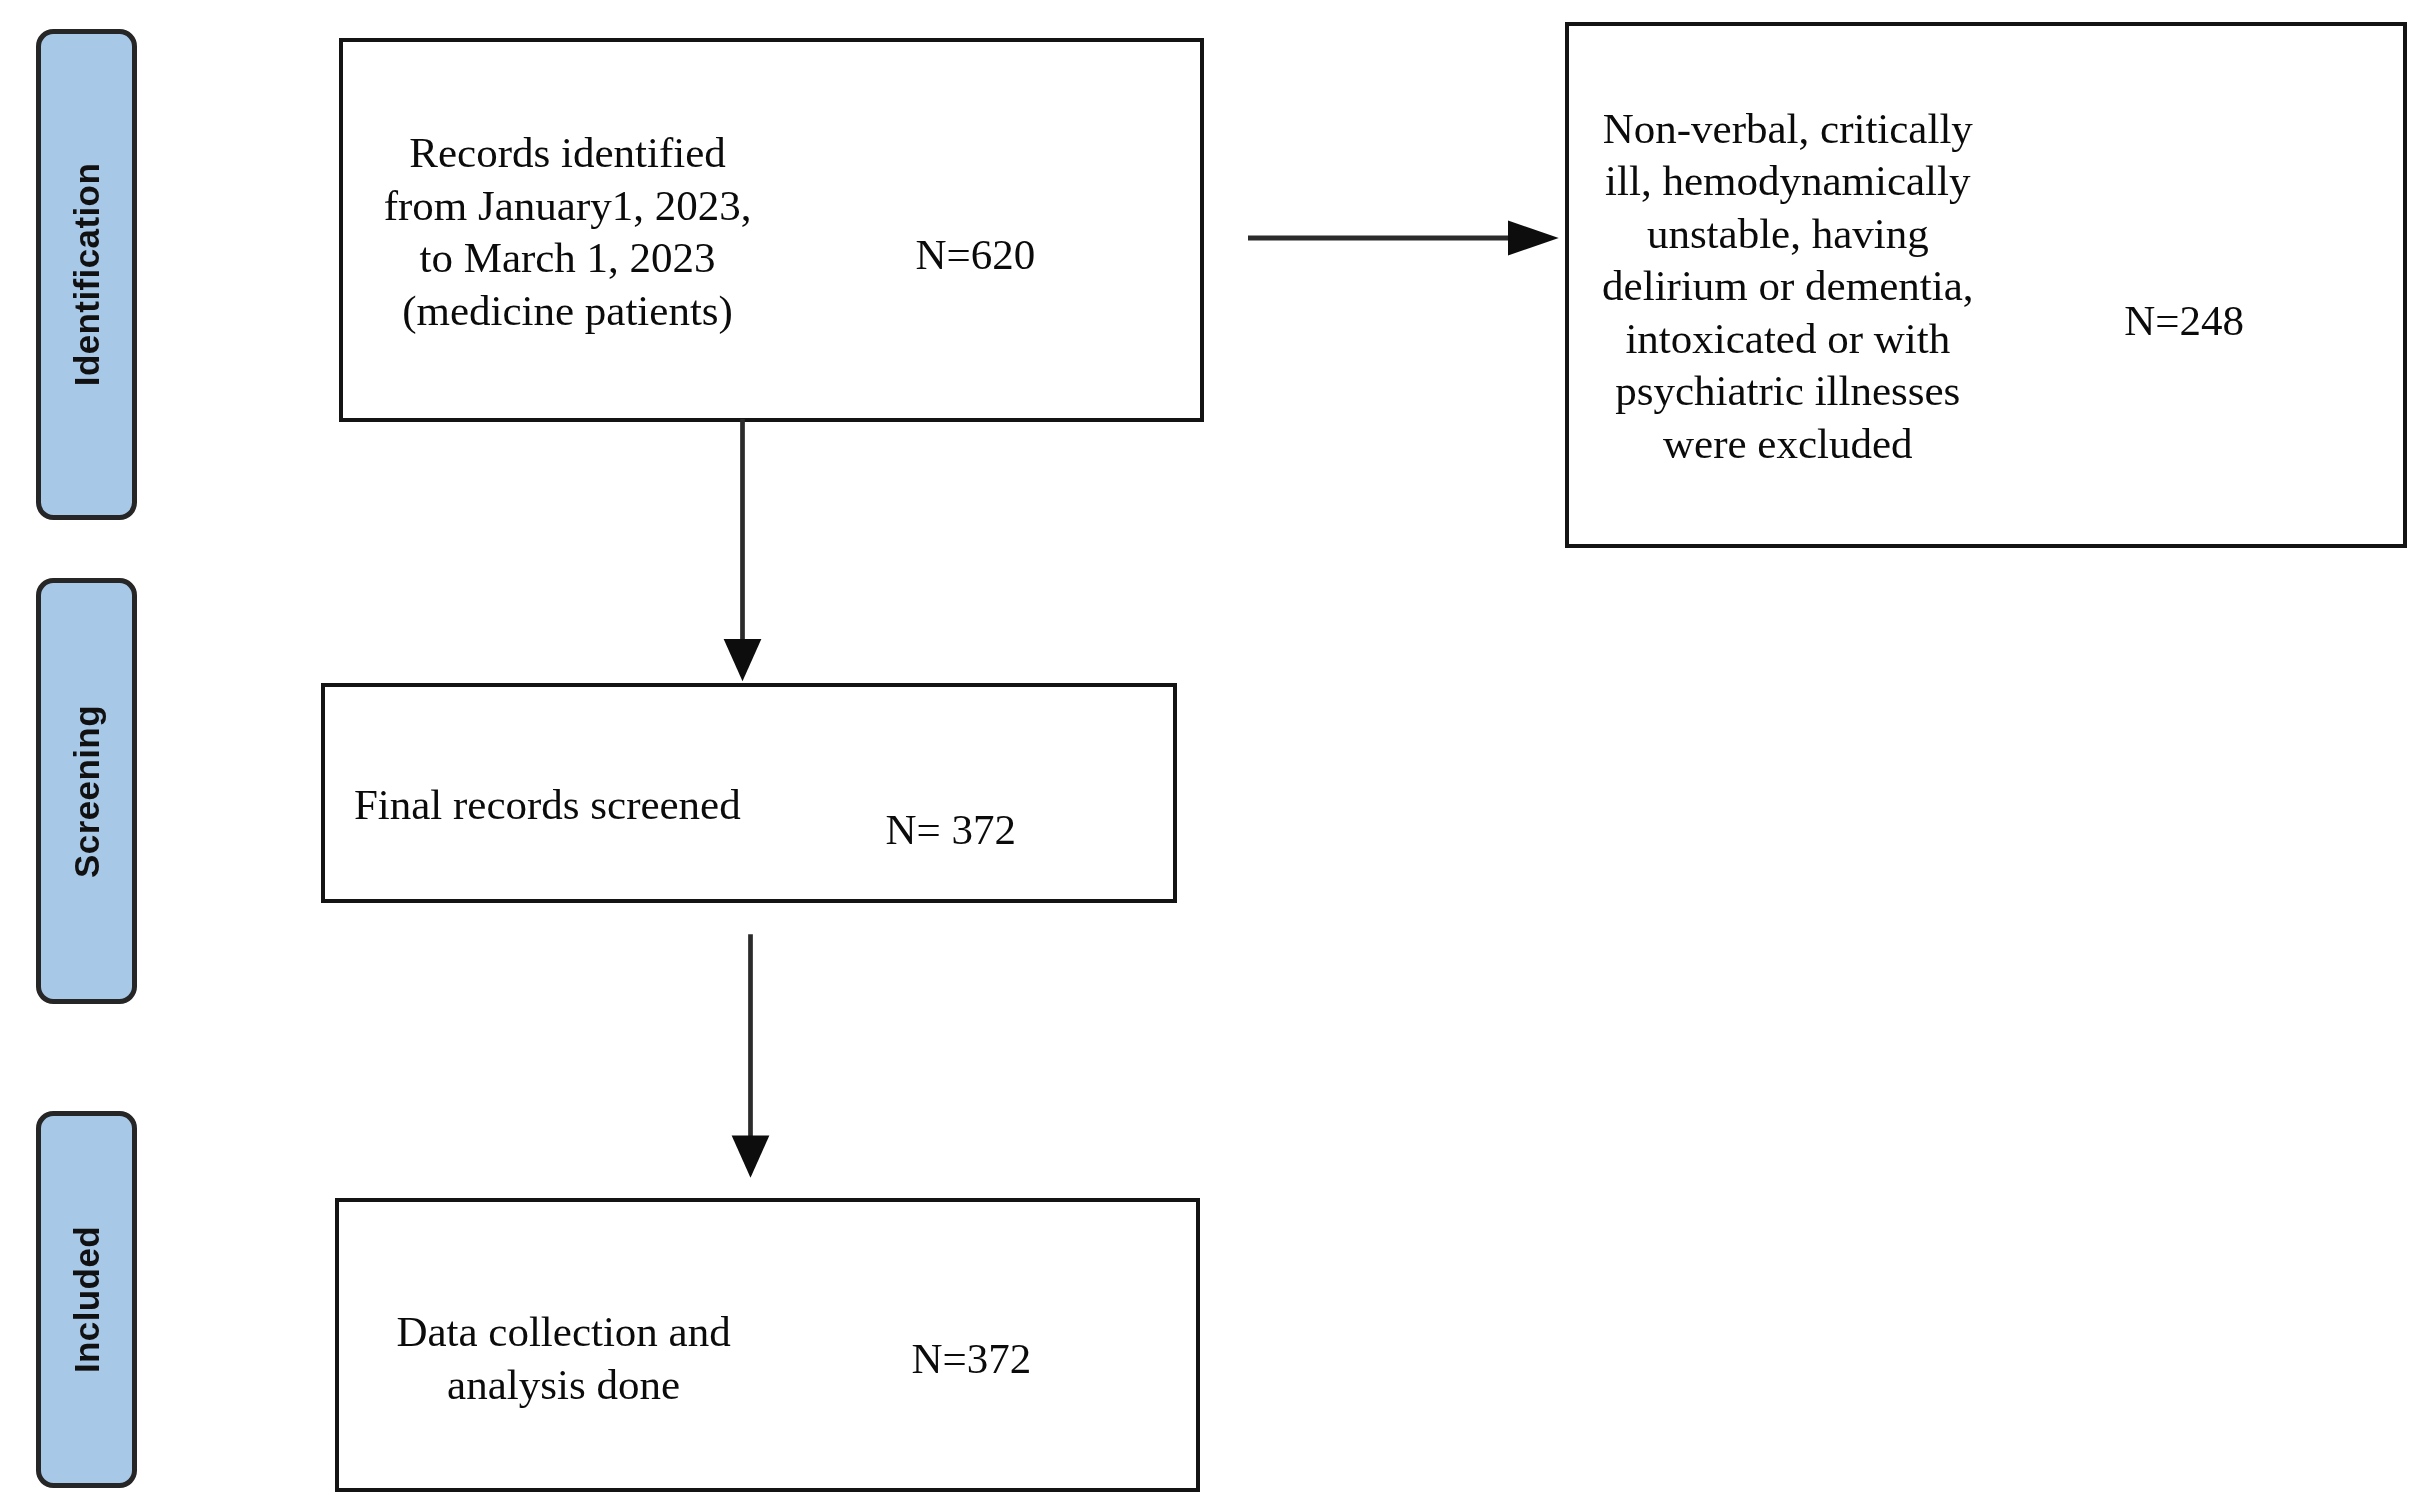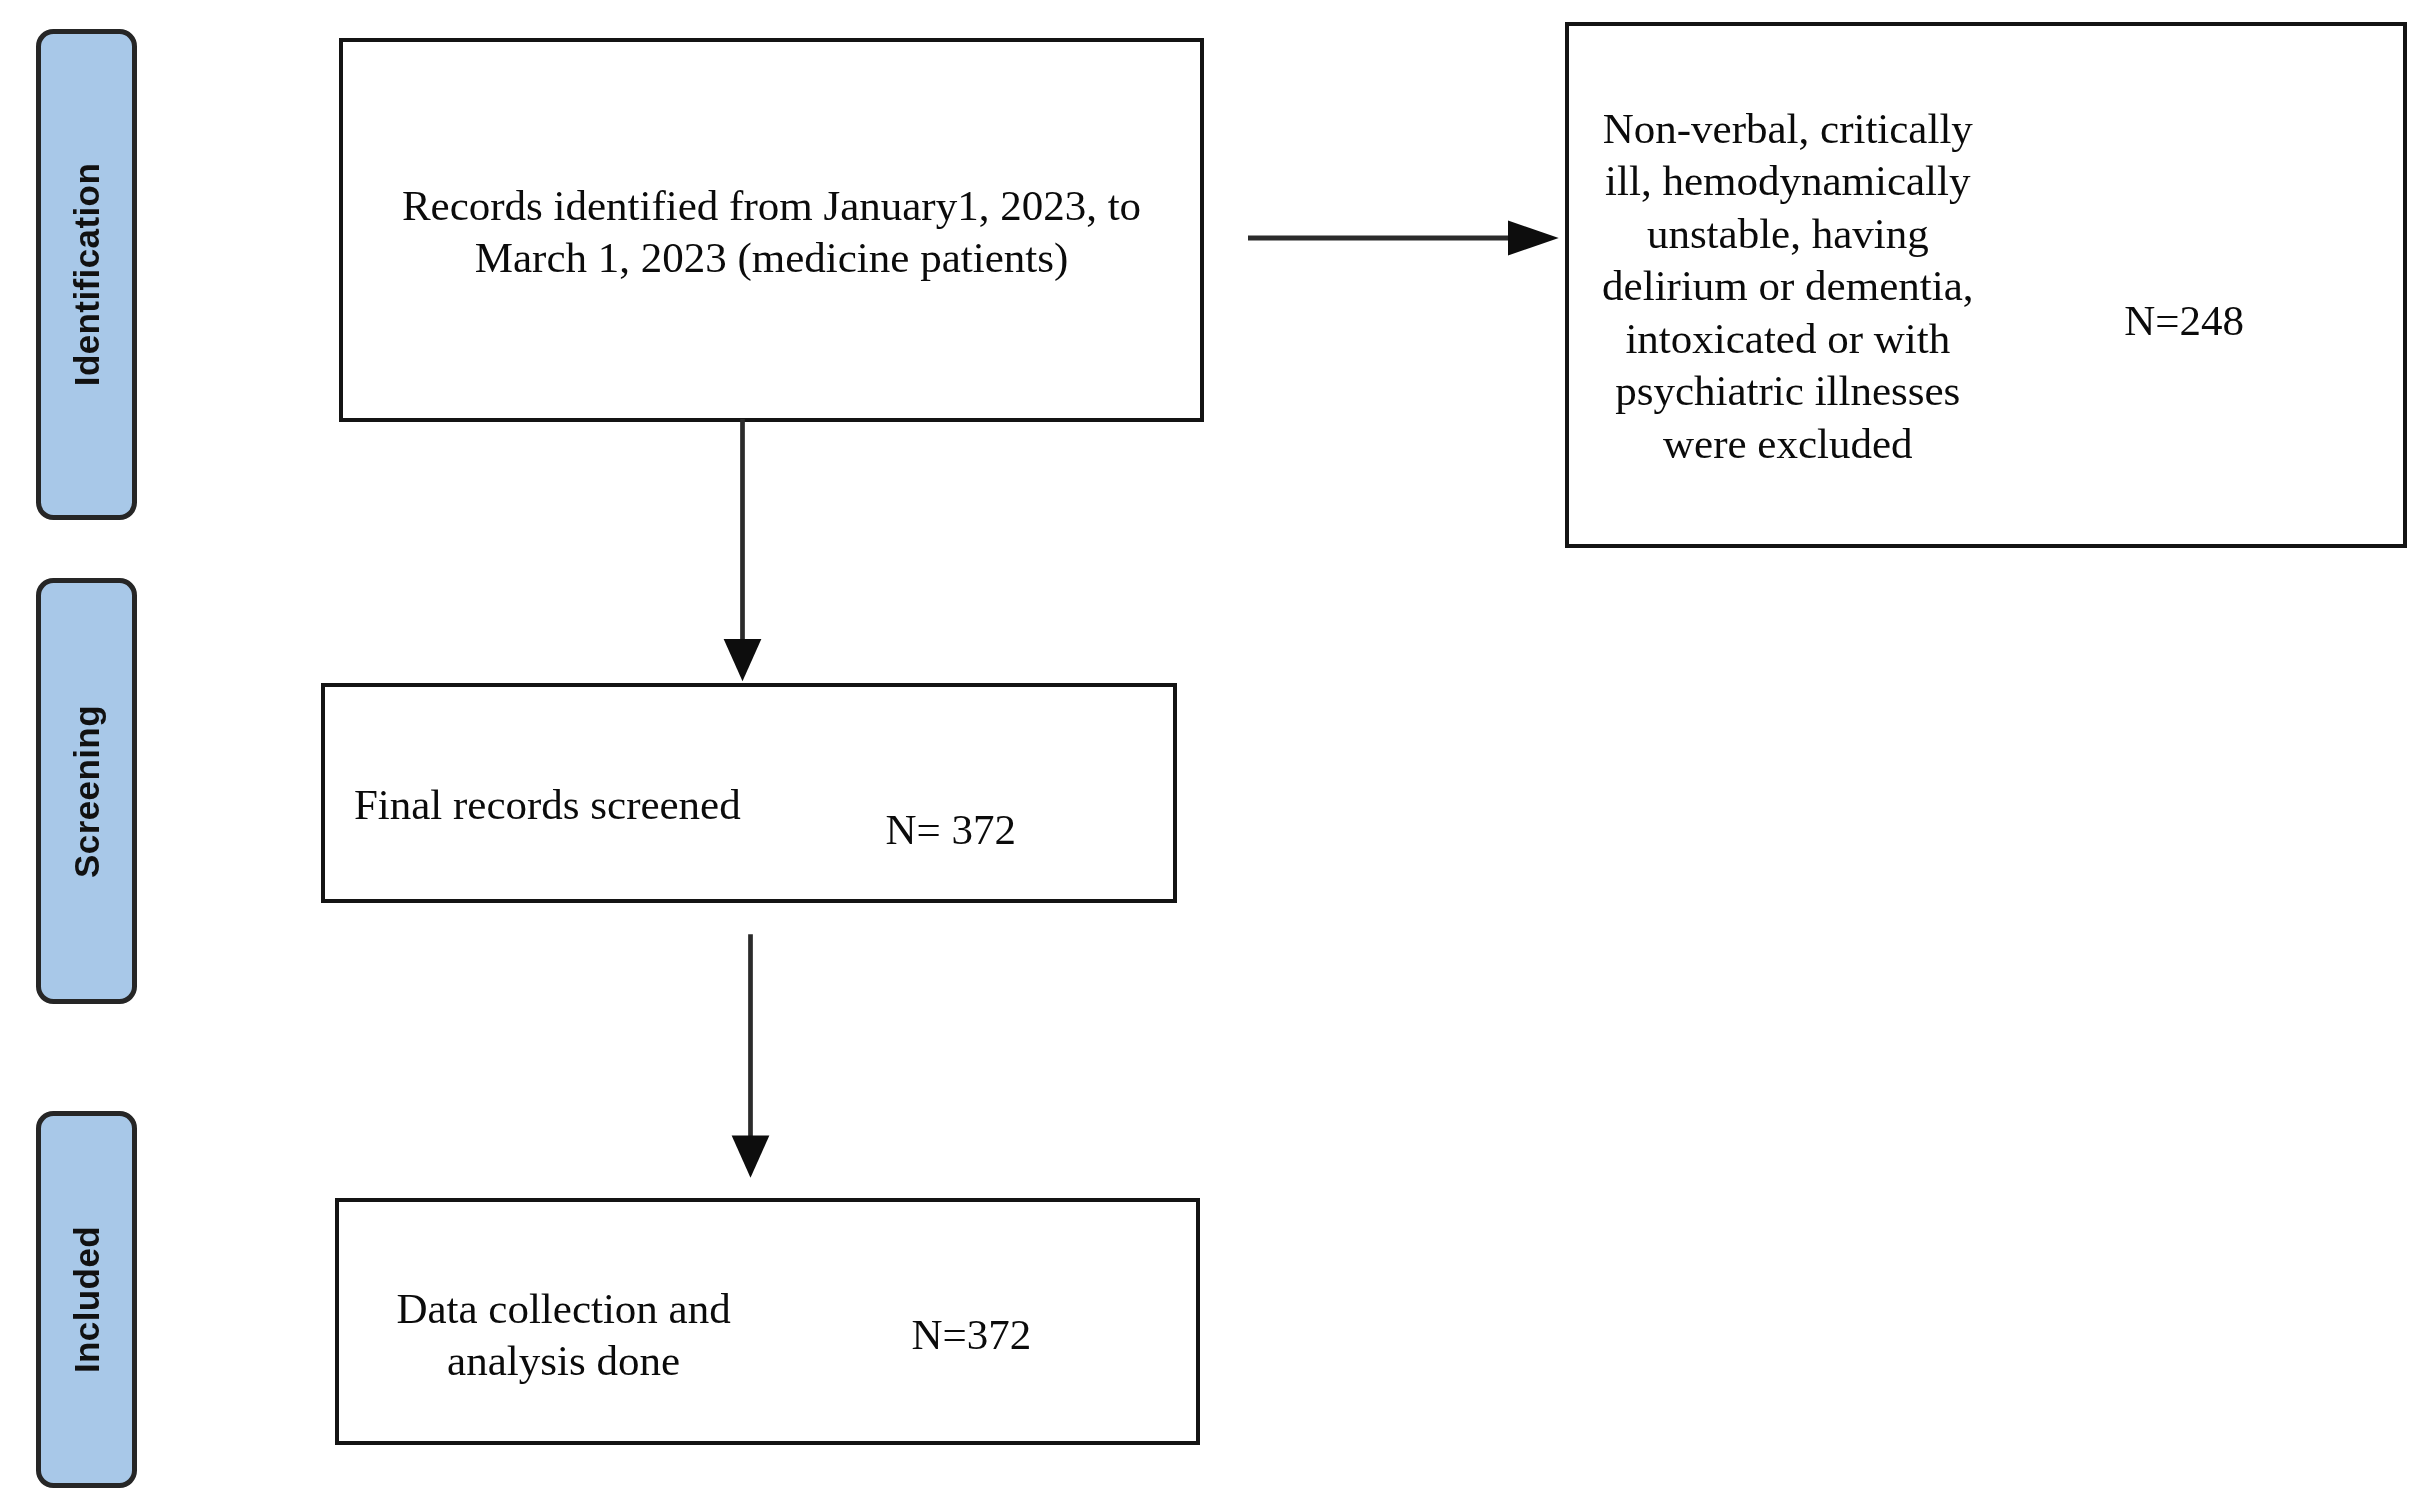--- a/index.html
+++ b/index.html
@@ -98,33 +98,34 @@
   <div class="stage-label" id="stage-screening" style="left:36px; top:578px; width:101px; height:426px;">
     <span class="vtext">Screening</span>
   </div>
 
   <div class="stage-label" id="stage-included" style="left:36px; top:1111px; width:101px; height:377px;">
     <span class="vtext">Included</span>
   </div>
 
   <div class="flow-box" id="box-identified" style="left:339px; top:38px; width:865px; height:384px;">
     <div class="main-text">Records identified from January1, 2023, to March 1, 2023 (medicine patients)</div>
+    <div class="count-text">N=620</div>
   </div>
 
   <div class="flow-box" id="box-excluded" style="left:1565px; top:22px; width:842px; height:526px;">
     <div class="main-text">Non-verbal, critically ill, hemodynamically unstable, having delirium or dementia, intoxicated or with psychiatric illnesses were excluded</div>
     <div class="count-text">N=248</div>
   </div>
 
   <div class="flow-box" id="box-screened" style="left:321px; top:683px; width:856px; height:220px;">
     <div class="main-text">Final records screened</div>
     <div class="count-text">N= 372</div>
   </div>
 
-  <div class="flow-box" id="box-included" style="left:335px; top:1198px; width:865px; height:247px;">
+  <div class="flow-box" id="box-included" style="left:335px; top:1198px; width:865px; height:294px;">
     <div class="main-text">Data collection and analysis done</div>
     <div class="count-text">N=372</div>
   </div>
 
   <div class="connector" style="left:1248px; top:214px; width:325px; height:48px;">
     <svg width="325" height="48" viewBox="0 0 410 60">
       <line x1="0" y1="30" x2="330" y2="30" stroke="#2b2b2b" stroke-width="6"></line>
       <polygon points="328,8 392,30 328,52" fill="#0d0d0d"></polygon>
     </svg>
   </div>

